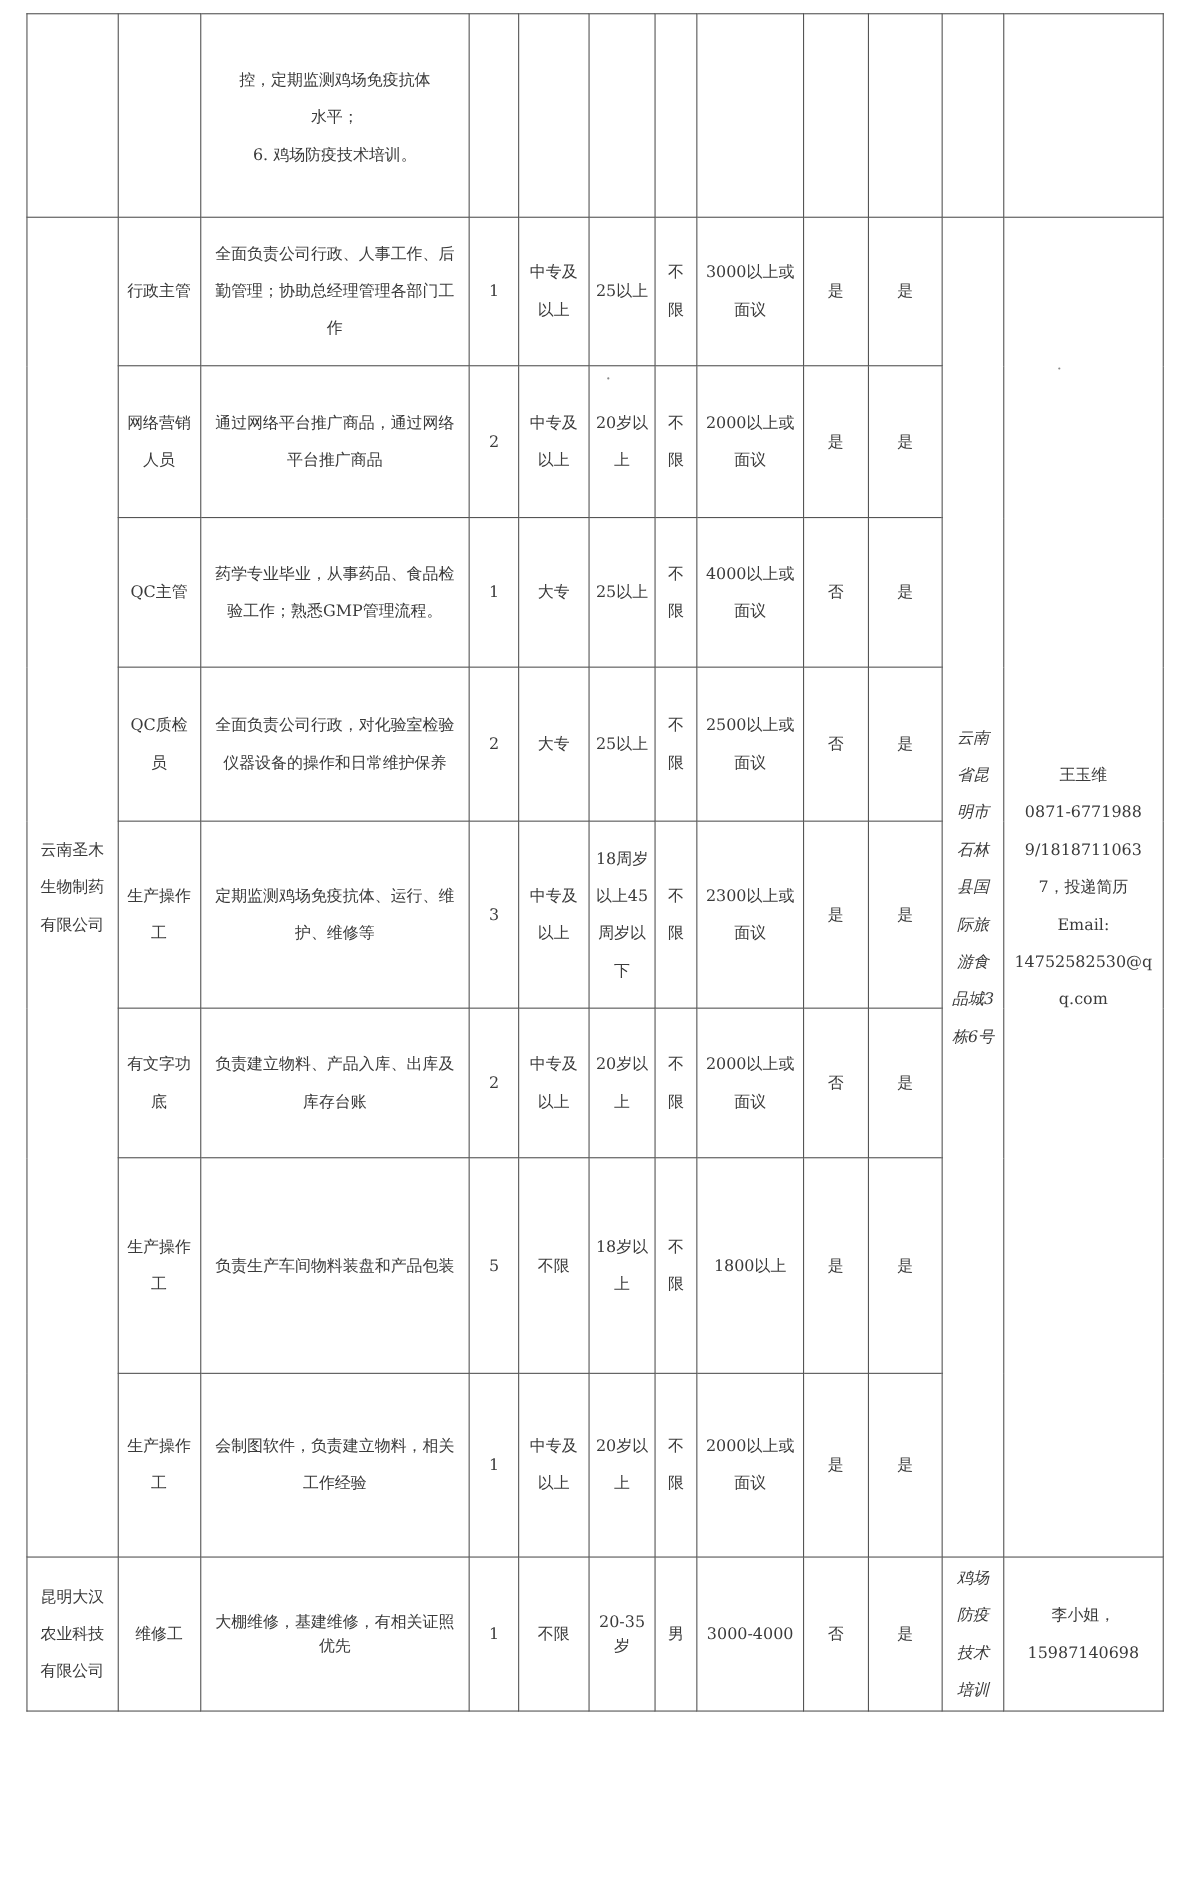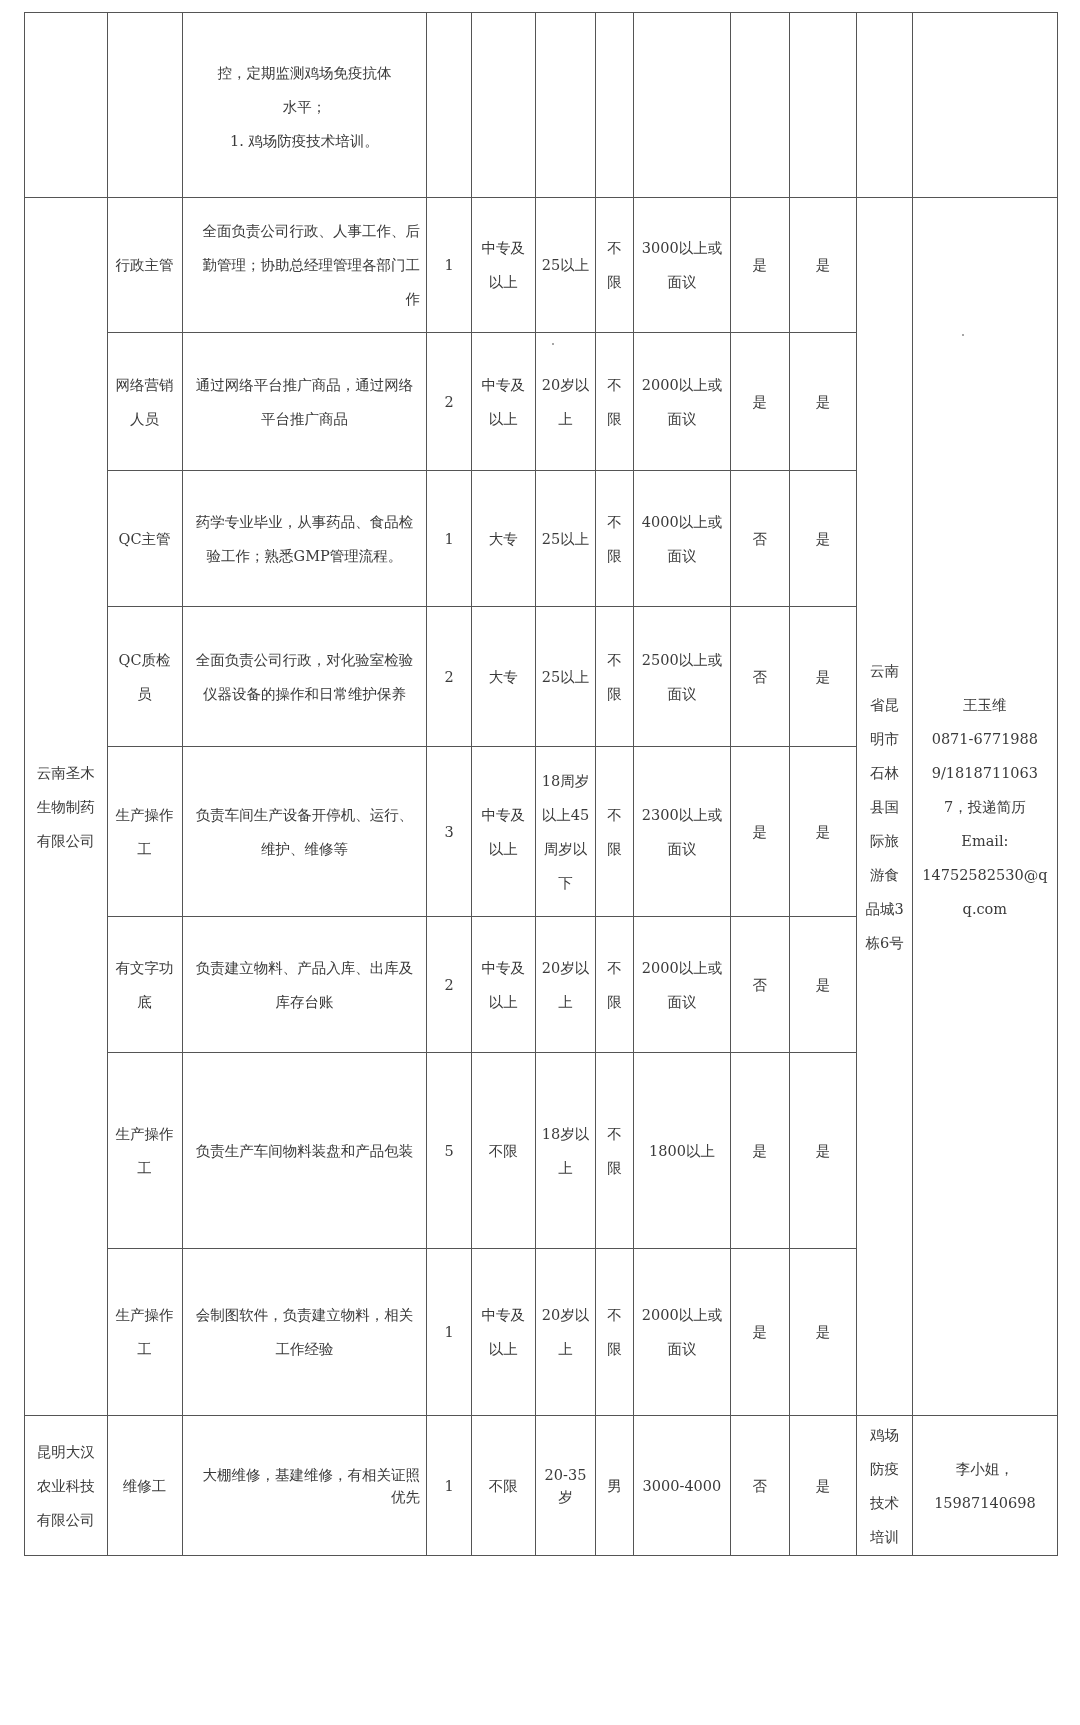--- a/index.html
+++ b/index.html
@@ -4,24 +4,24 @@
 <style>
   html, body { margin: 0; padding: 0; background: #ffffff; }
   body { width: 1080px; height: 1725px; position: relative; overflow: hidden;
          font-family: "DejaVu Serif", "Liberation Serif", serif; color: #3a3a3a; }
   table.grid { position: absolute; left: 24px; top: 12px; border-collapse: collapse;
                table-layout: fixed; width: 1034px; }
   table.grid td { border: 1.5px solid #555; padding: 0 6px; text-align: center;
                   vertical-align: middle; font-size: 14.5px; line-height: 34px;
                   word-break: break-all; }
   td.desc { line-height: 34px; padding: 0 10px; }
-  td.desc.left { text-align: right; }
+  td.desc.left { text-align: center; }
   td.top { vertical-align: top; border-radius: 12px; }
   td.company { line-height: 22px; font-size: 15px; }
-  td.address { line-height: 22px; font-size: 15px; padding: 0 4px; }
+  td.address { line-height: 22px; font-size: 15px; padding: 0 4px; font-style: italic; }
   td.contact { line-height: 22px; font-size: 14px; padding: 0 4px; }
   .firstdesc { padding-top: 4px; }
   .speck { position: absolute; width: 2px; height: 2px; background: #888; border-radius: 1px; }
 </style>
 </head>
 <body>
 
 <table class="grid">
   <colgroup>
     <col style="width:79px">
@@ -39,21 +39,21 @@
   </colgroup>
 
   <tbody>
       <tr style="height:185px">
     <td></td>
     <td></td>
     <td class="desc top">
       <div class="firstdesc">
         <div>控，定期监测鸡场免疫抗体</div>
         <div>水平；</div>
-        <div>1. 鸡场防疫技术培训。</div>
+        <div>6. 鸡场防疫技术培训。</div>
       </div>
     </td>
     <td></td>
     <td></td>
     <td></td>
     <td></td>
     <td></td>
     <td></td>
     <td></td>
     <td></td>
@@ -114,21 +114,21 @@
     <td>大专</td>
     <td>25以上</td>
     <td>不限</td>
     <td>2500以上或面议</td>
     <td>否</td>
     <td>是</td>
   </tr>
 
   <tr style="height:170px">
     <td>生产操作工</td>
-    <td class="desc">负责车间生产设备开停机、运行、维护、维修等</td>
+    <td class="desc">定期监测鸡场免疫抗体、运行、维护、维修等</td>
     <td>3</td>
     <td>中专及以上</td>
     <td>18周岁以上45周岁以下</td>
     <td>不限</td>
     <td>2300以上或面议</td>
     <td>是</td>
     <td>是</td>
   </tr>
 
   <tr style="height:136px">

